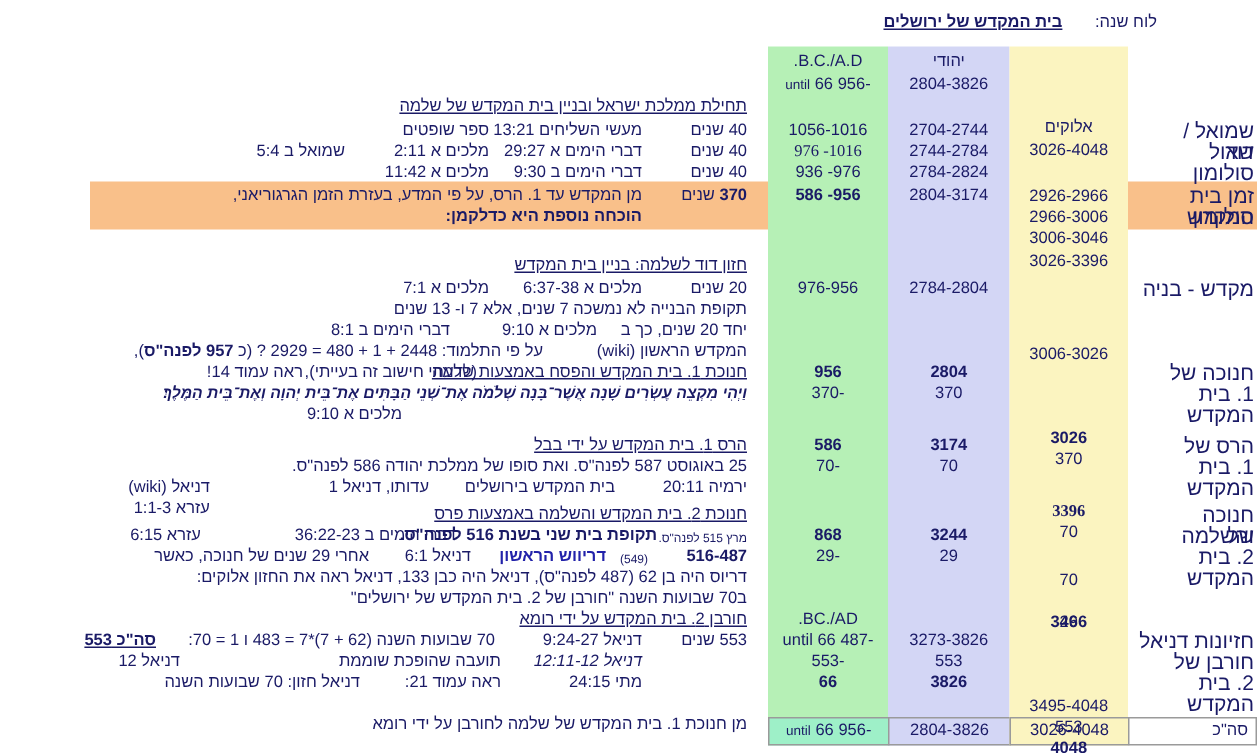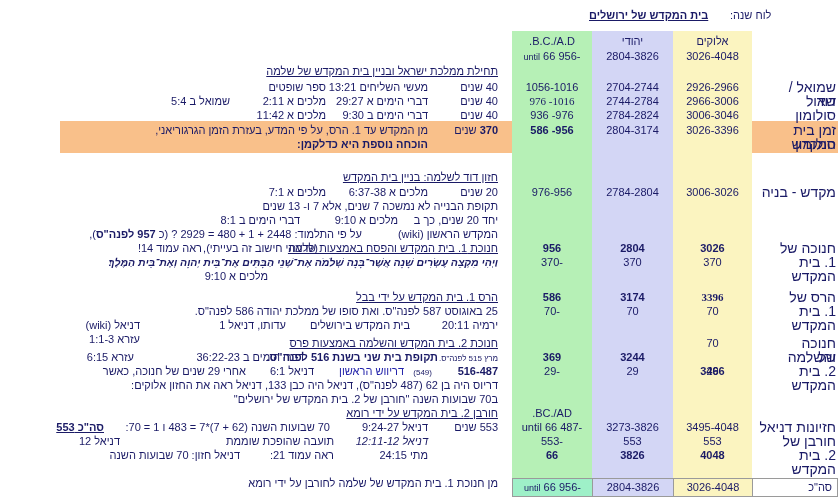--- a/index.html
+++ b/index.html
@@ -56,21 +56,21 @@
   .num {
     position: absolute;
     z-index: 2;
     text-align: center;
     font-size: 11px;
     color: #1a1a66;
     line-height: 14px;
   }
   .c-green    { left: 512px; width: 80px; }
   .c-lavender { left: 592px; width: 81px; }
-  .c-yellow   { left: 673px; width: 79px; }
+  .c-yellow   { left: 673px; width: 79px; margin-top: 44px; }
 
   
   .rlabel {
     position: absolute;
     z-index: 2;
     left: 756px;
     width: 80px;
     text-align: right;
     line-height: 14px;
     font-size: 14px;
@@ -253,30 +253,30 @@
 <div class="tblock" style="left:60px;top:332px;width:80px;">עזרא 1:1-3</div>
 
 <div class="tblock u" style="left:340px;top:336px;width:158px;">חנוכת 2. בית המקדש והשלמה באמצעות פרס</div>
 <div class="num c-yellow" style="top:336px;">70</div>
 <div class="rlabel" style="top:336px;">חנוכה והשלמה</div>
 
 <div class="tblock b" style="left:312px;top:350px;width:126px;">תקופת בית שני בשנת 516 לפנה"ס.</div>
 <div class="tblock tiny" style="left:440px;top:352px;width:58px;">מרץ 515 לפנה"ס.</div>
 <div class="tblock" style="left:174px;top:350px;width:130px;">דברי הימים ב 36:22-23</div>
 <div class="tblock" style="left:60px;top:350px;width:74px;">עזרא 6:15</div>
-<div class="num c-green b" style="top:350px;">369</div>
+<div class="num c-green b" style="top:350px;">868</div>
 <div class="num c-lavender b" style="top:350px;">3244</div>
 <div class="num c-yellow b" style="top:364px;">3466</div>
 <div class="rlabel" style="top:350px;">של</div>
 
 <div class="tblock" style="left:432px;top:364px;width:66px;">
   <span class="b">516-487</span>
 </div>
 <div class="tblock tiny" style="left:408px;top:366px;width:24px;">(549)</div>
-<div class="tblock wikiblue" style="left:318px;top:364px;width:86px;">דריווש הראשון</div>
+<div class="tblock wikiblue" style="left:318px;top:364px;width:86px;font-weight:bold;">דריווש הראשון</div>
 <div class="tblock" style="left:250px;top:364px;width:64px;">דניאל 6:1</div>
 <div class="tblock" style="left:110px;top:364px;width:136px;">אחרי 29 שנים של חנוכה, כאשר</div>
 <div class="num c-green" style="top:364px;">-29</div>
 <div class="num c-lavender" style="top:364px;">29</div>
 <div class="num c-yellow" style="top:364px;">29</div>
 <div class="rlabel" style="top:364px;">2. בית המקדש</div>
 
 <div class="tblock" style="left:64px;top:378px;width:434px;">דריוס היה בן 62 (487 לפנה"ס), דניאל היה כבן 133, דניאל ראה את החזון אלוקים:</div>
 <div class="tblock" style="left:168px;top:392px;width:330px;">ב70 שבועות השנה "חורבן של 2. בית המקדש של ירושלים"</div>
 

